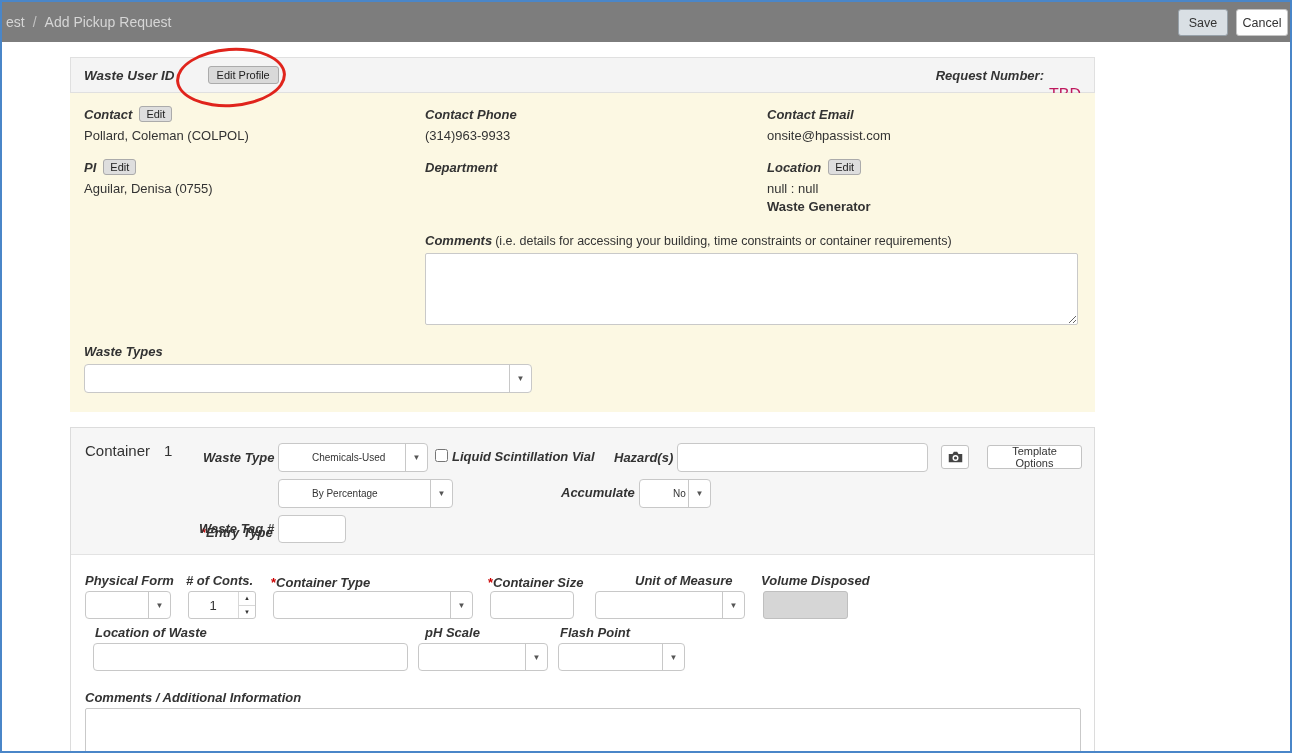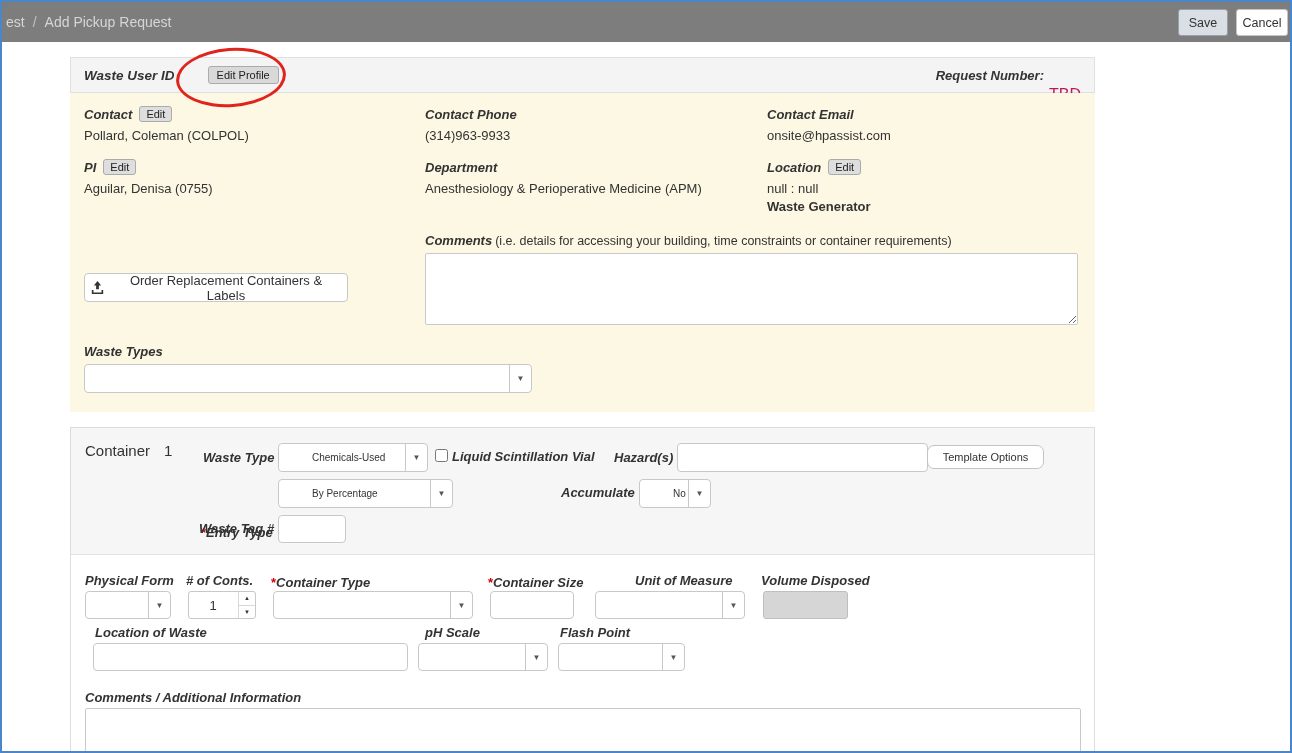--- a/index.html
+++ b/index.html
@@ -121,46 +121,36 @@
         <span class="lbl">PI</span>
         <button class="chip chip-sm">Edit</button>
       </div>
       <div class="vr">Aguilar, Denisa (0755)</div>
     </div>
 
     <div class="fg" style="left:355px; top:65px;">
       <div class="lr">
           <span class="lbl">Department</span>
         </div>
-      <div class="vr">Anesthesiology &amp; Perioperative Medicine (APM)</div>
     </div>
 
     <div class="fg" style="left:697px; top:65px;">
       <div class="lr">
         <span class="lbl">Location</span>
         <button class="chip chip-sm">Edit</button>
       </div>
       <div class="vr">null : null</div>
       <div class="vr2">Waste Generator</div>
     </div>
 
     <div class="fg" style="left:355px; top:138px; white-space:nowrap;">
       <span class="lbl">Comments</span><span class="hint">(i.e. details for accessing your building, time constraints or container requirements)</span>
     </div>
     <textarea class="ta" style="left: 355px; top: 160px; width: 653px; height: 72px;" value=""></textarea>
 
-    <button class="order-btn">
-      <span style="display:flex;">
-        <svg width="13" height="14" viewBox="0 0 16 17">
-          <path d="M8 0 L12.5 5.5 H9.7 V10 H6.3 V5.5 H3.5 Z" fill="#333"></path>
-          <path d="M1 11 V16 H15 V11 H13 V14 H3 V11 Z" fill="#333"></path>
-        </svg>
-      </span>
-      <span>Order Replacement Containers &amp; Labels</span>
-    </button>
 
     <div class="fg" style="left:14px; top:249px;">
       <span class="lbl">Waste Types</span>
     </div>
     <div class="dd" style="left:14px; top:271px; width:448px;">
       <span class="dd-text"></span>
       <span class="dd-caret">▼</span>
     </div>
 
   </div>
@@ -186,21 +176,21 @@
   <input class="ti" style="left: 606px; top: 15px; width: 251px;" value="">
   <button class="btn-sm" style="left:870px; top:17px; width:28px; padding:0;">
     <span style="display:flex;">
       <svg width="15" height="12" viewBox="0 0 20 16">
         <path d="M1 4 H6 L7.8 1 H12.2 L14 4 H19 V15 H1 Z" fill="#444"></path>
         <circle cx="10" cy="9.3" r="4" fill="#fff"></circle>
         <circle cx="10" cy="9.3" r="2.1" fill="#444"></circle>
       </svg>
     </span>
   </button>
-  <button class="btn-sm" style="left:856px; top:17px; width:117px;border-radius:7px;">Template Options</button>
+  <button class="btn-sm" style="left:916px; top:17px; width:95px;">Template Options</button>
 
   <span class="abs" style="left:130px; top:57px; white-space:nowrap;margin-top:38px;"><span class="req">*</span><span class="lbl">Entry Type</span></span>
   <div class="dd" style="left:207px; top:51px; width:175px;text-align:right;">
     <span class="dd-text">By Percentage</span>
     <span class="dd-caret">▼</span>
   </div>
   <span class="lbl abs" style="left:490px; top:57px;">Accumulate</span>
   <div class="dd" style="left:568px; top:51px; width:72px;">
     <span class="dd-text">No</span>
     <span class="dd-caret">▼</span>

